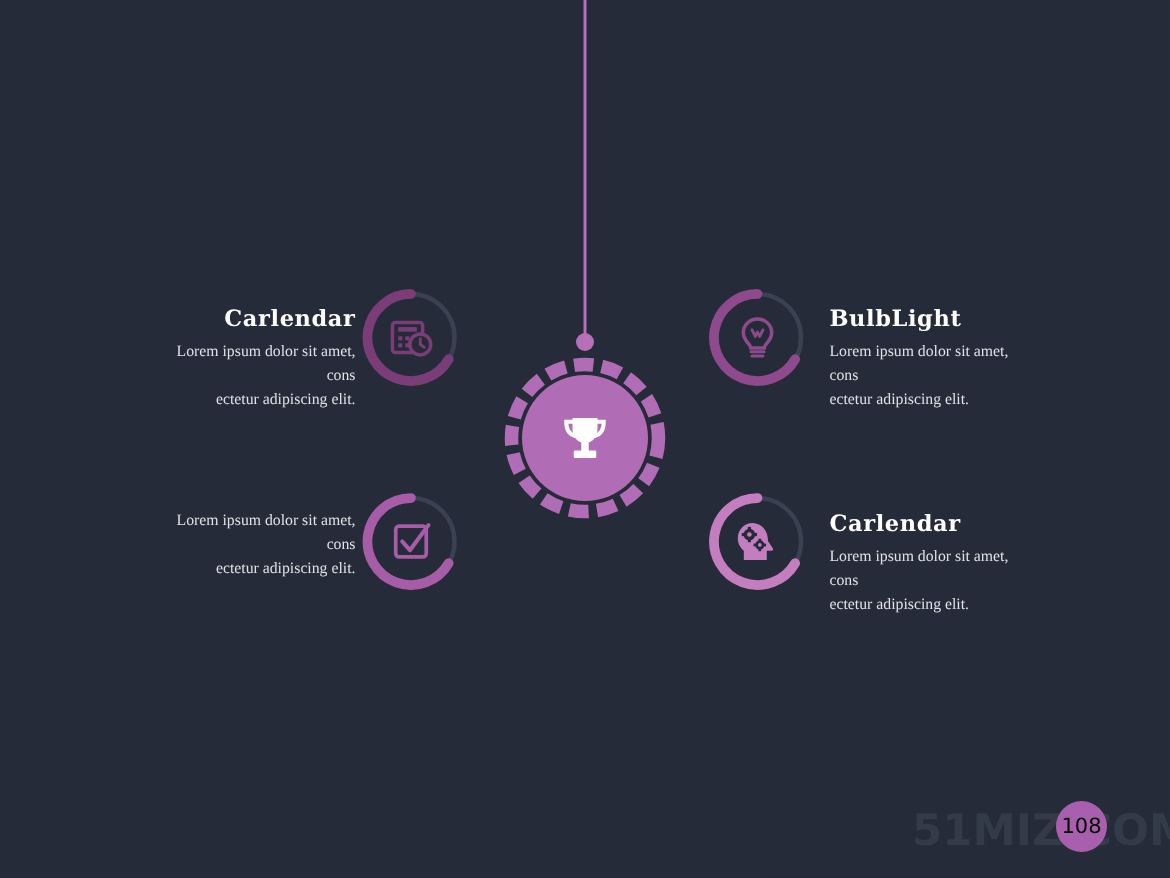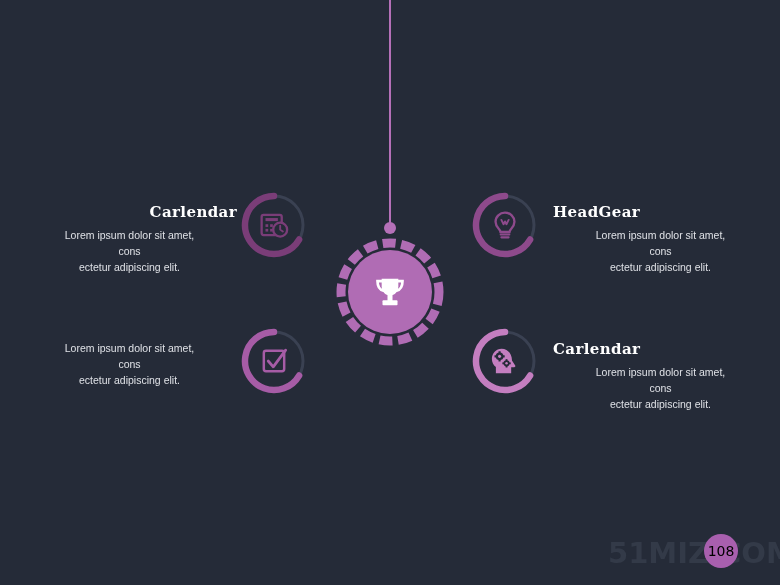--- a/index.html
+++ b/index.html
@@ -103,26 +103,25 @@
   .txt h3 {
     margin: 0 0 6px 0;
     font-family: "DejaVu Serif", serif;
     font-weight: bold;
     font-size: 15px;
     color: #ffffff;
     letter-spacing: 0.4px;
   }
   .txt p {
     margin: 0;
-    font-family: Liberation Sans, sans-serif;
+    font-family: Liberation Serif, serif;
     font-size: 10.5px;
     line-height: 16px;
     color: #dfe1e6;
     white-space: pre-line;
-    text-align: center;
   }
   .txt-left  { text-align: right; }
   .txt-right { text-align: left; }
 
   .txt-cal   { left: 22px;  top: 203px; }
   .txt-suc   { left: 22px;  top: 340px; }
   .txt-bulb  { left: 553px; top: 203px; }
   .txt-head  { left: 553px; top: 340px; }
 
   
@@ -258,21 +257,21 @@
 ectetur adipiscing elit.</p>
   </div>
 
   <div class="txt txt-left txt-suc">
     <p>Lorem ipsum dolor sit amet,
 cons
 ectetur adipiscing elit.</p>
   </div>
 
   <div class="txt txt-right txt-bulb">
-    <h3>HeadGear</h3>
+    <h3>BulbLight</h3>
     <p>Lorem ipsum dolor sit amet,
 cons
 ectetur adipiscing elit.</p>
   </div>
 
   <div class="txt txt-right txt-head">
     <h3>Carlendar</h3>
     <p>Lorem ipsum dolor sit amet,
 cons
 ectetur adipiscing elit.</p>

